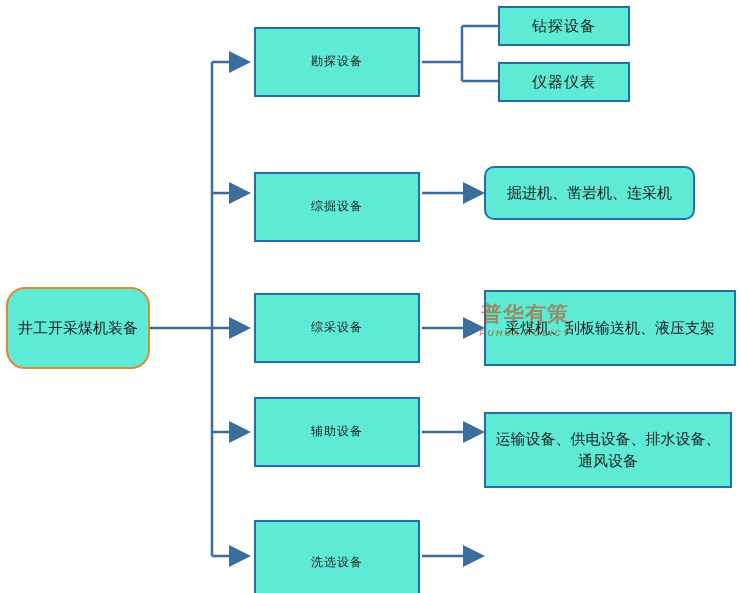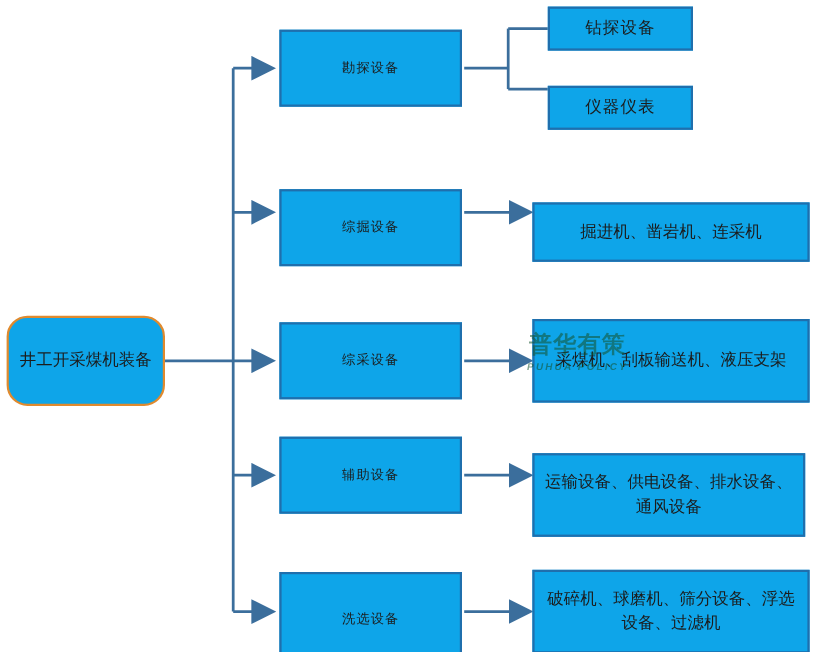--- a/index.html
+++ b/index.html
@@ -28,21 +28,21 @@
   .node {
     position: absolute;
     box-sizing: border-box;
     display: flex;
     align-items: center;
     justify-content: center;
     text-align: center;
     color: #1c1c1c;
     font-size: 15px;
     line-height: 1.45;
-    background: #0ea5e9;
+    background: #5eead4;
     z-index: 2;
   }
   .node.root {
     border: 2px solid #e08a2e;
     justify-content: flex-start;
     text-align: left;
     padding-left: 10px;
     font-size: 15px;
   }
   .node.lvl2 {
@@ -57,21 +57,21 @@
   }
   .node.small {
     font-size: 15px;
     letter-spacing: 1px;
   }
   .wm {
     position: absolute;
     z-index: 3;
     pointer-events: none;
     text-align: center;
-    color: #14532d;
+    color: #c2410c;
     opacity: 0.55;
     font-weight: bold;
   }
   .wm .wm-cn {
     font-size: 21px;
     letter-spacing: 1px;
     line-height: 1.1;
   }
   .wm .wm-en {
     font-size: 9px;
@@ -135,38 +135,35 @@
   </div>
 
   <div class="node lvl2" style="left:254px; top:520px; width:166px; height:86px;">
     <span>洗选设备</span>
   </div>
 
   <div class="node lvl3 small" style="left:498px; top:6px; width:132px; height:40px;">
     <span>钻探设备</span>
   </div>
 
-  <div class="node lvl3 small" style="left:498px; top:62px; width:132px; height:40px;margin-top:16px;">
+  <div class="node lvl3 small" style="left:498px; top:62px; width:132px; height:40px;">
     <span>仪器仪表</span>
   </div>
 
-  <div class="node lvl3" style="left:484px; top:184px; width:252px; height:54px;">
+  <div class="node lvl3" style="left:484px; top:166px; width:211px; height:54px;border-radius:10px;">
     <span>掘进机、凿岩机、连采机</span>
   </div>
 
   <div class="node lvl3" style="left:484px; top:290px; width:252px; height:76px;">
     <span>采煤机、刮板输送机、液压支架</span>
   </div>
 
   <div class="node lvl3" style="left:484px; top:412px; width:248px; height:76px;">
     <span>运输设备、供电设备、排水设备、通风设备</span>
   </div>
 
-  <div class="node lvl3" style="left:484px; top:518px; width:252px; height:76px;">
-    <span>破碎机、球磨机、筛分设备、浮选设备、过滤机</span>
-  </div>
 
   <div class="wm" style="left:460px; top:302px; width:130px;">
     <div class="wm-cn">普华有策</div>
     <div class="wm-en">PUHUA POLICY</div>
   </div>
 
 </div>
 
 </body></html>

